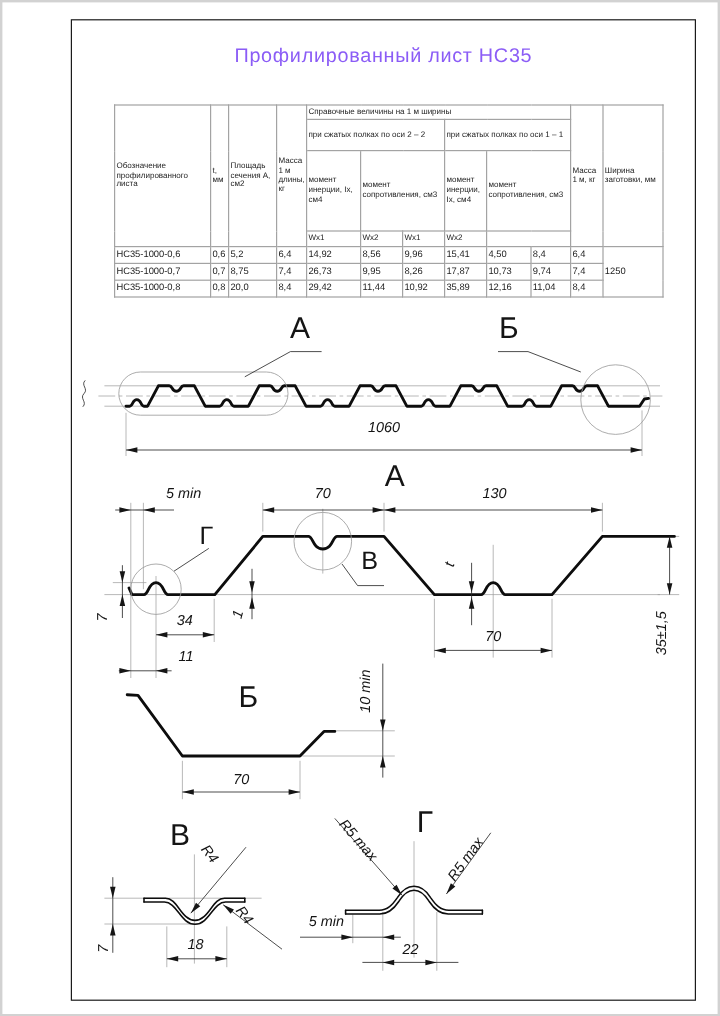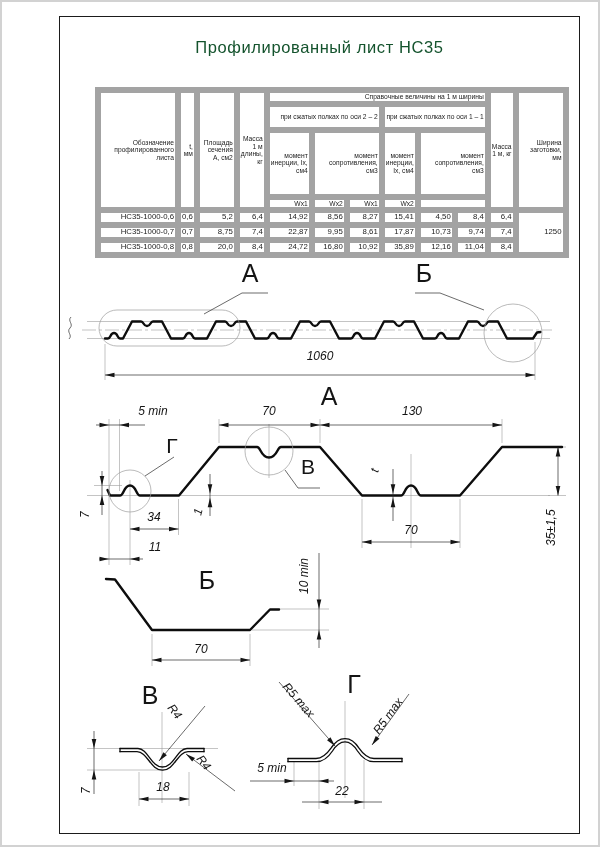--- a/index.html
+++ b/index.html
@@ -1,23 +1,23 @@
 <!DOCTYPE html>
 <html><head>
 <meta charset="utf-8">
 <style>
   html,body{margin:0;padding:0;background:#fff;}
   .page{position:relative;width:600px;height:847px;background:#fff;box-sizing:border-box;
         border:2px solid #d2d2d2;font-family:"Liberation Sans",sans-serif;overflow:hidden;}
   .frame{position:absolute;left:57px;top:14px;width:519px;height:816px;border:1.6px solid #1b1b1b;}
   .title{position:absolute;left:57px;top:36px;width:521px;text-align:center;
-         font-size:16.5px;letter-spacing:.6px;color:#14532d;font-weight:500;}
+         font-size:16.5px;letter-spacing:.6px;color:#8b5cf6;font-weight:500;}
   table.spec{position:absolute;left:93px;top:85px;border-collapse:collapse;table-layout:fixed;
          font-size:6.7px;color:#1c1c1c;line-height:1.15;}
-  table.spec td{border:6px solid #a3a3a3;text-align:right;vertical-align:middle;
+  table.spec td{border:1px solid #a3a3a3;text-align:left;vertical-align:middle;
          padding:0 1px;overflow:hidden;word-wrap:break-word;margin-top:12px;}
   table.spec .dat{font-size:7.8px;}
   svg.dwg{position:absolute;left:0;top:0;width:600px;height:847px;}
   .ext{stroke:#9c9c9c;stroke-width:.6;fill:none;}
   .cl{stroke:#9c9c9c;stroke-width:.6;fill:none;stroke-dasharray:14 3 3 3;}
   .dim{stroke:#2b2b2b;stroke-width:.7;fill:none;}
   .arw{fill:#151515;stroke:none;}
   .prof{stroke:#0d0d0d;stroke-width:2.4;fill:none;stroke-linejoin:round;stroke-linecap:round;}
   .sheet{stroke:#0d0d0d;stroke-width:1.3;fill:none;stroke-linecap:round;}
   .circ{stroke:#9c9c9c;stroke-width:.7;fill:none;}
@@ -73,47 +73,47 @@
       <td>Wx1</td>
       <td>Wx2</td>
     </tr>
     <tr style="height:14px" class="dat">
       <td>НС35-1000-0,6</td>
       <td>0,6</td>
       <td>5,2</td>
       <td>6,4</td>
       <td>14,92</td>
       <td>8,56</td>
-      <td>8,27</td>
+      <td>9,96</td>
       <td>15,41</td>
       <td>4,50</td>
       <td>8,4</td>
       <td>6,4</td>
       <td rowspan="3">1250</td>
     </tr>
     <tr style="height:14px" class="dat">
       <td>НС35-1000-0,7</td>
       <td>0,7</td>
       <td>8,75</td>
       <td>7,4</td>
-      <td>22,87</td>
+      <td>26,73</td>
       <td>9,95</td>
-      <td>8,61</td>
+      <td>8,26</td>
       <td>17,87</td>
       <td>10,73</td>
       <td>9,74</td>
       <td>7,4</td>
     </tr>
     <tr style="height:14px" class="dat">
       <td>НС35-1000-0,8</td>
       <td>0,8</td>
       <td>20,0</td>
       <td>8,4</td>
-      <td>24,72</td>
-      <td>16,80</td>
+      <td>29,42</td>
+      <td>11,44</td>
       <td>10,92</td>
       <td>35,89</td>
       <td>12,16</td>
       <td>11,04</td>
       <td>8,4</td>
     </tr>
   </tbody>
     </table>
 
   <svg id="dwg" class="dwg" viewBox="0 0 600 847">

